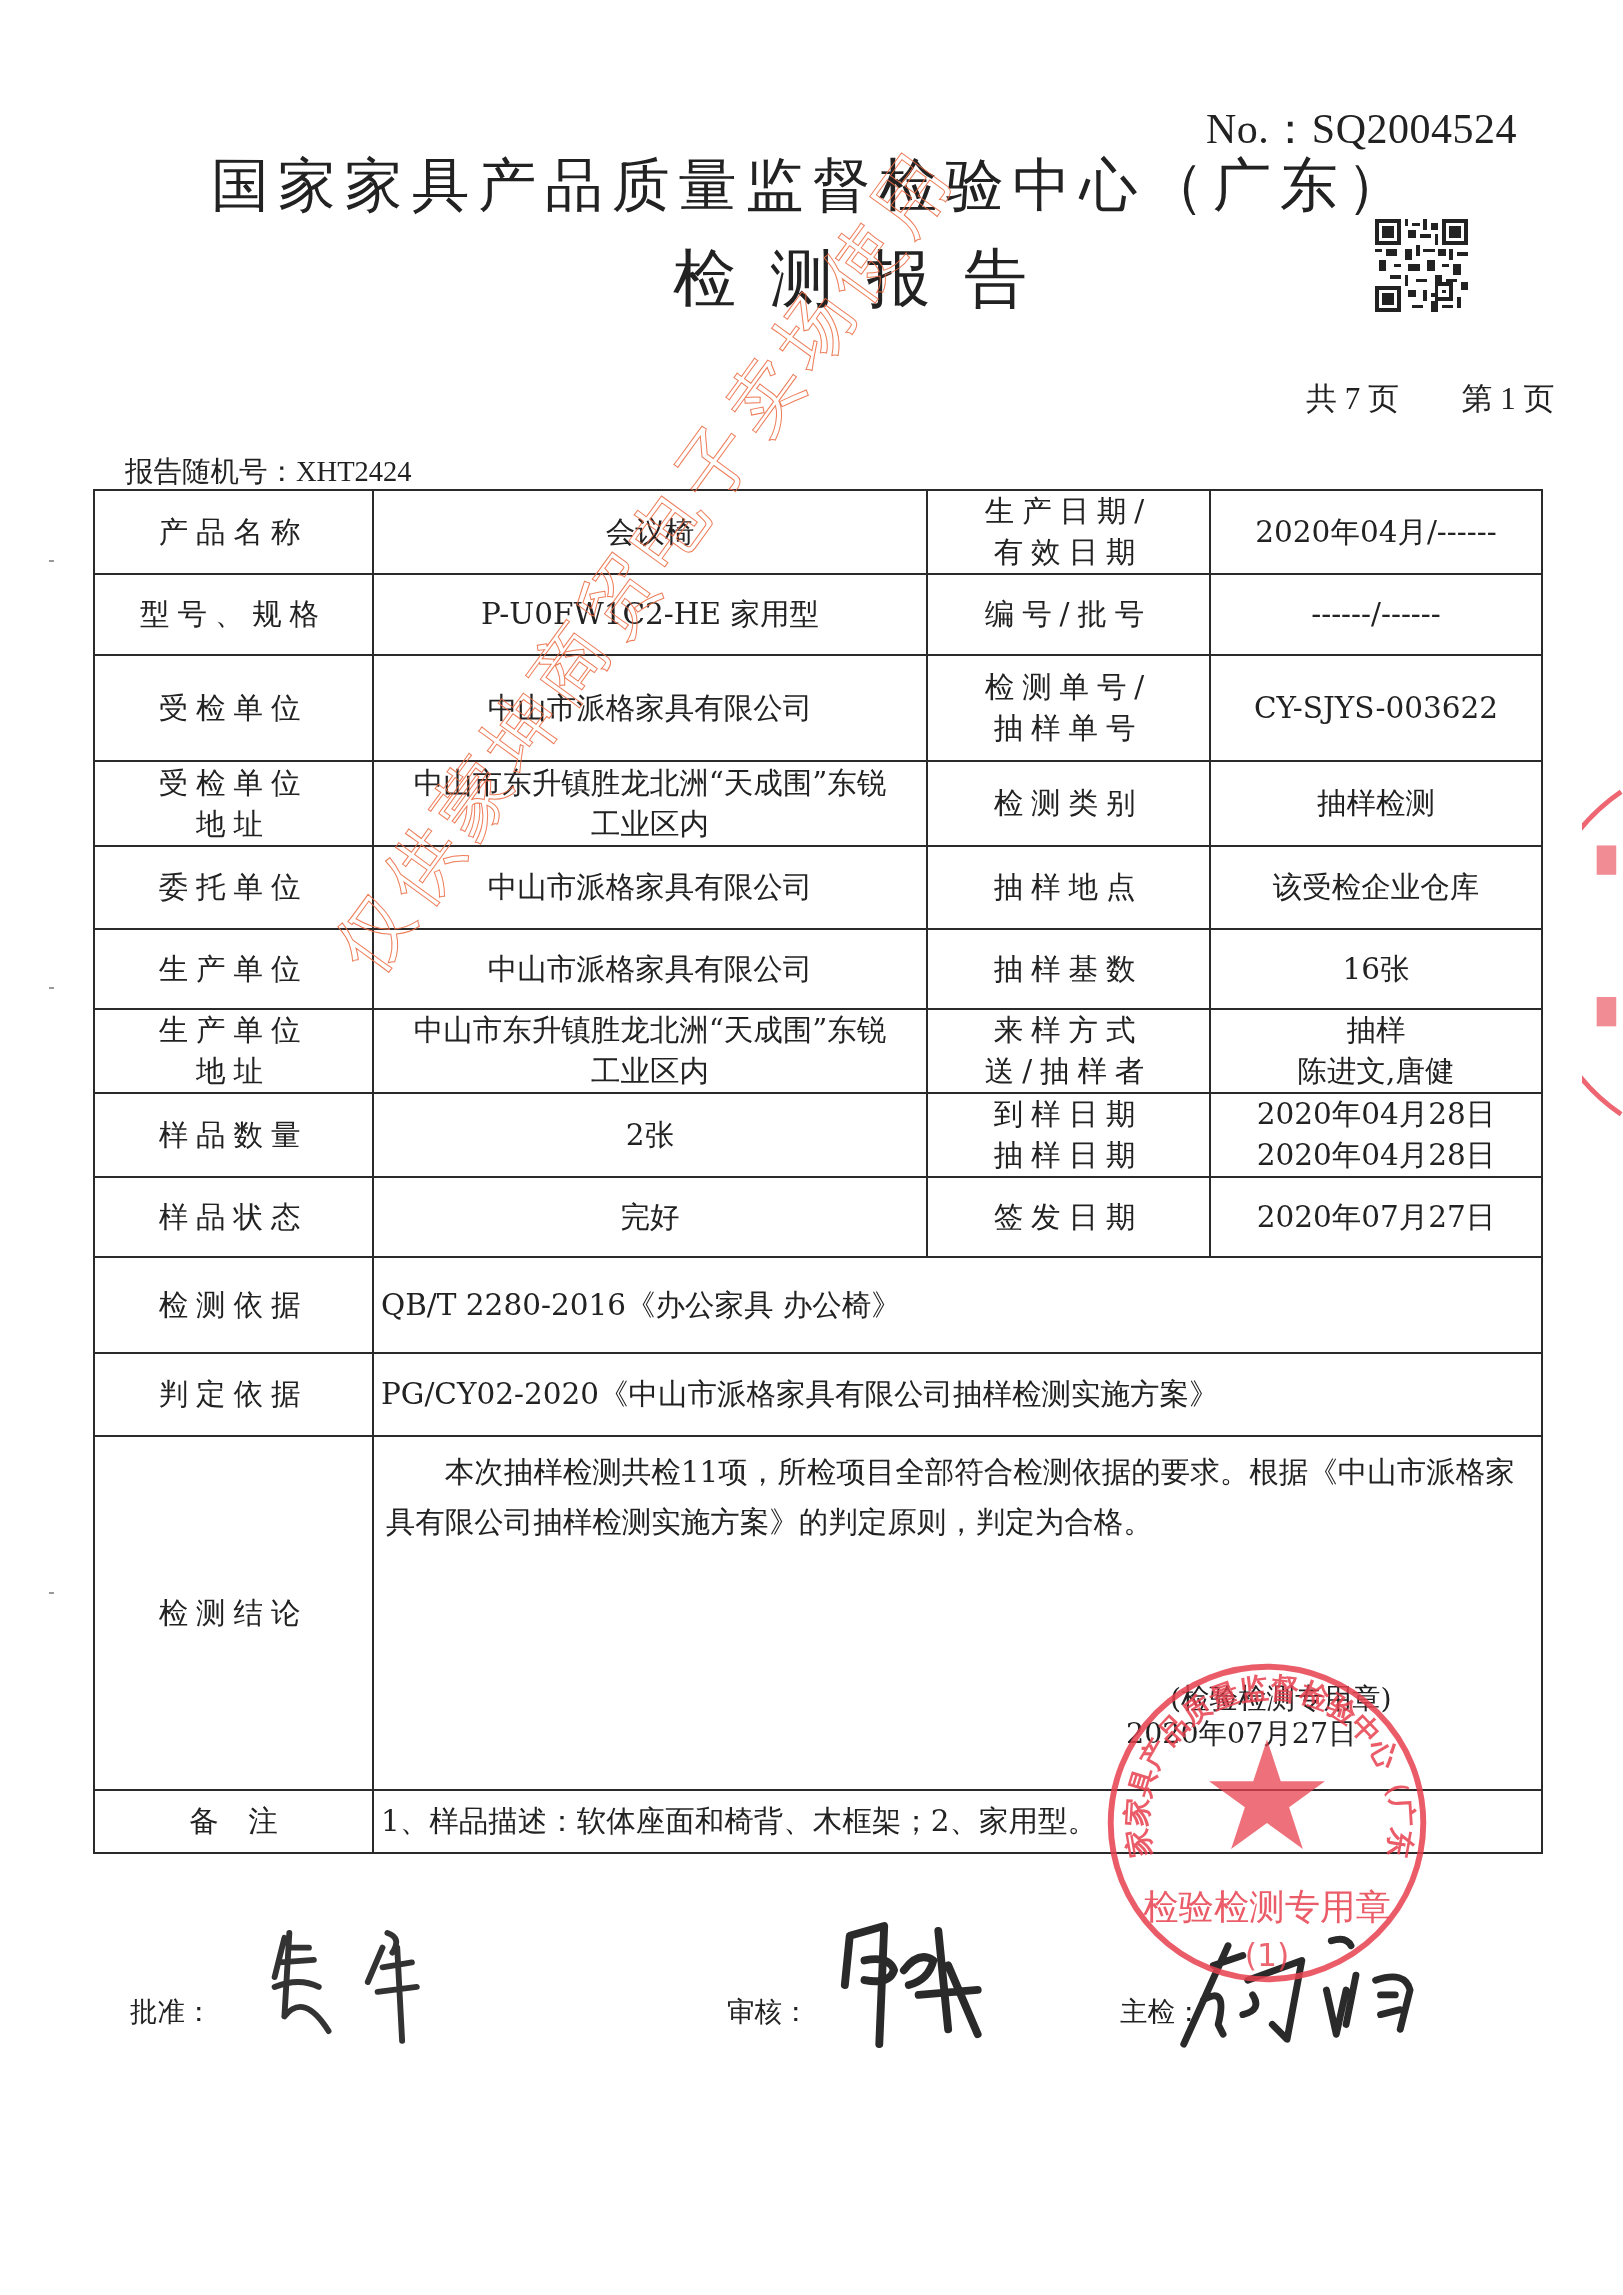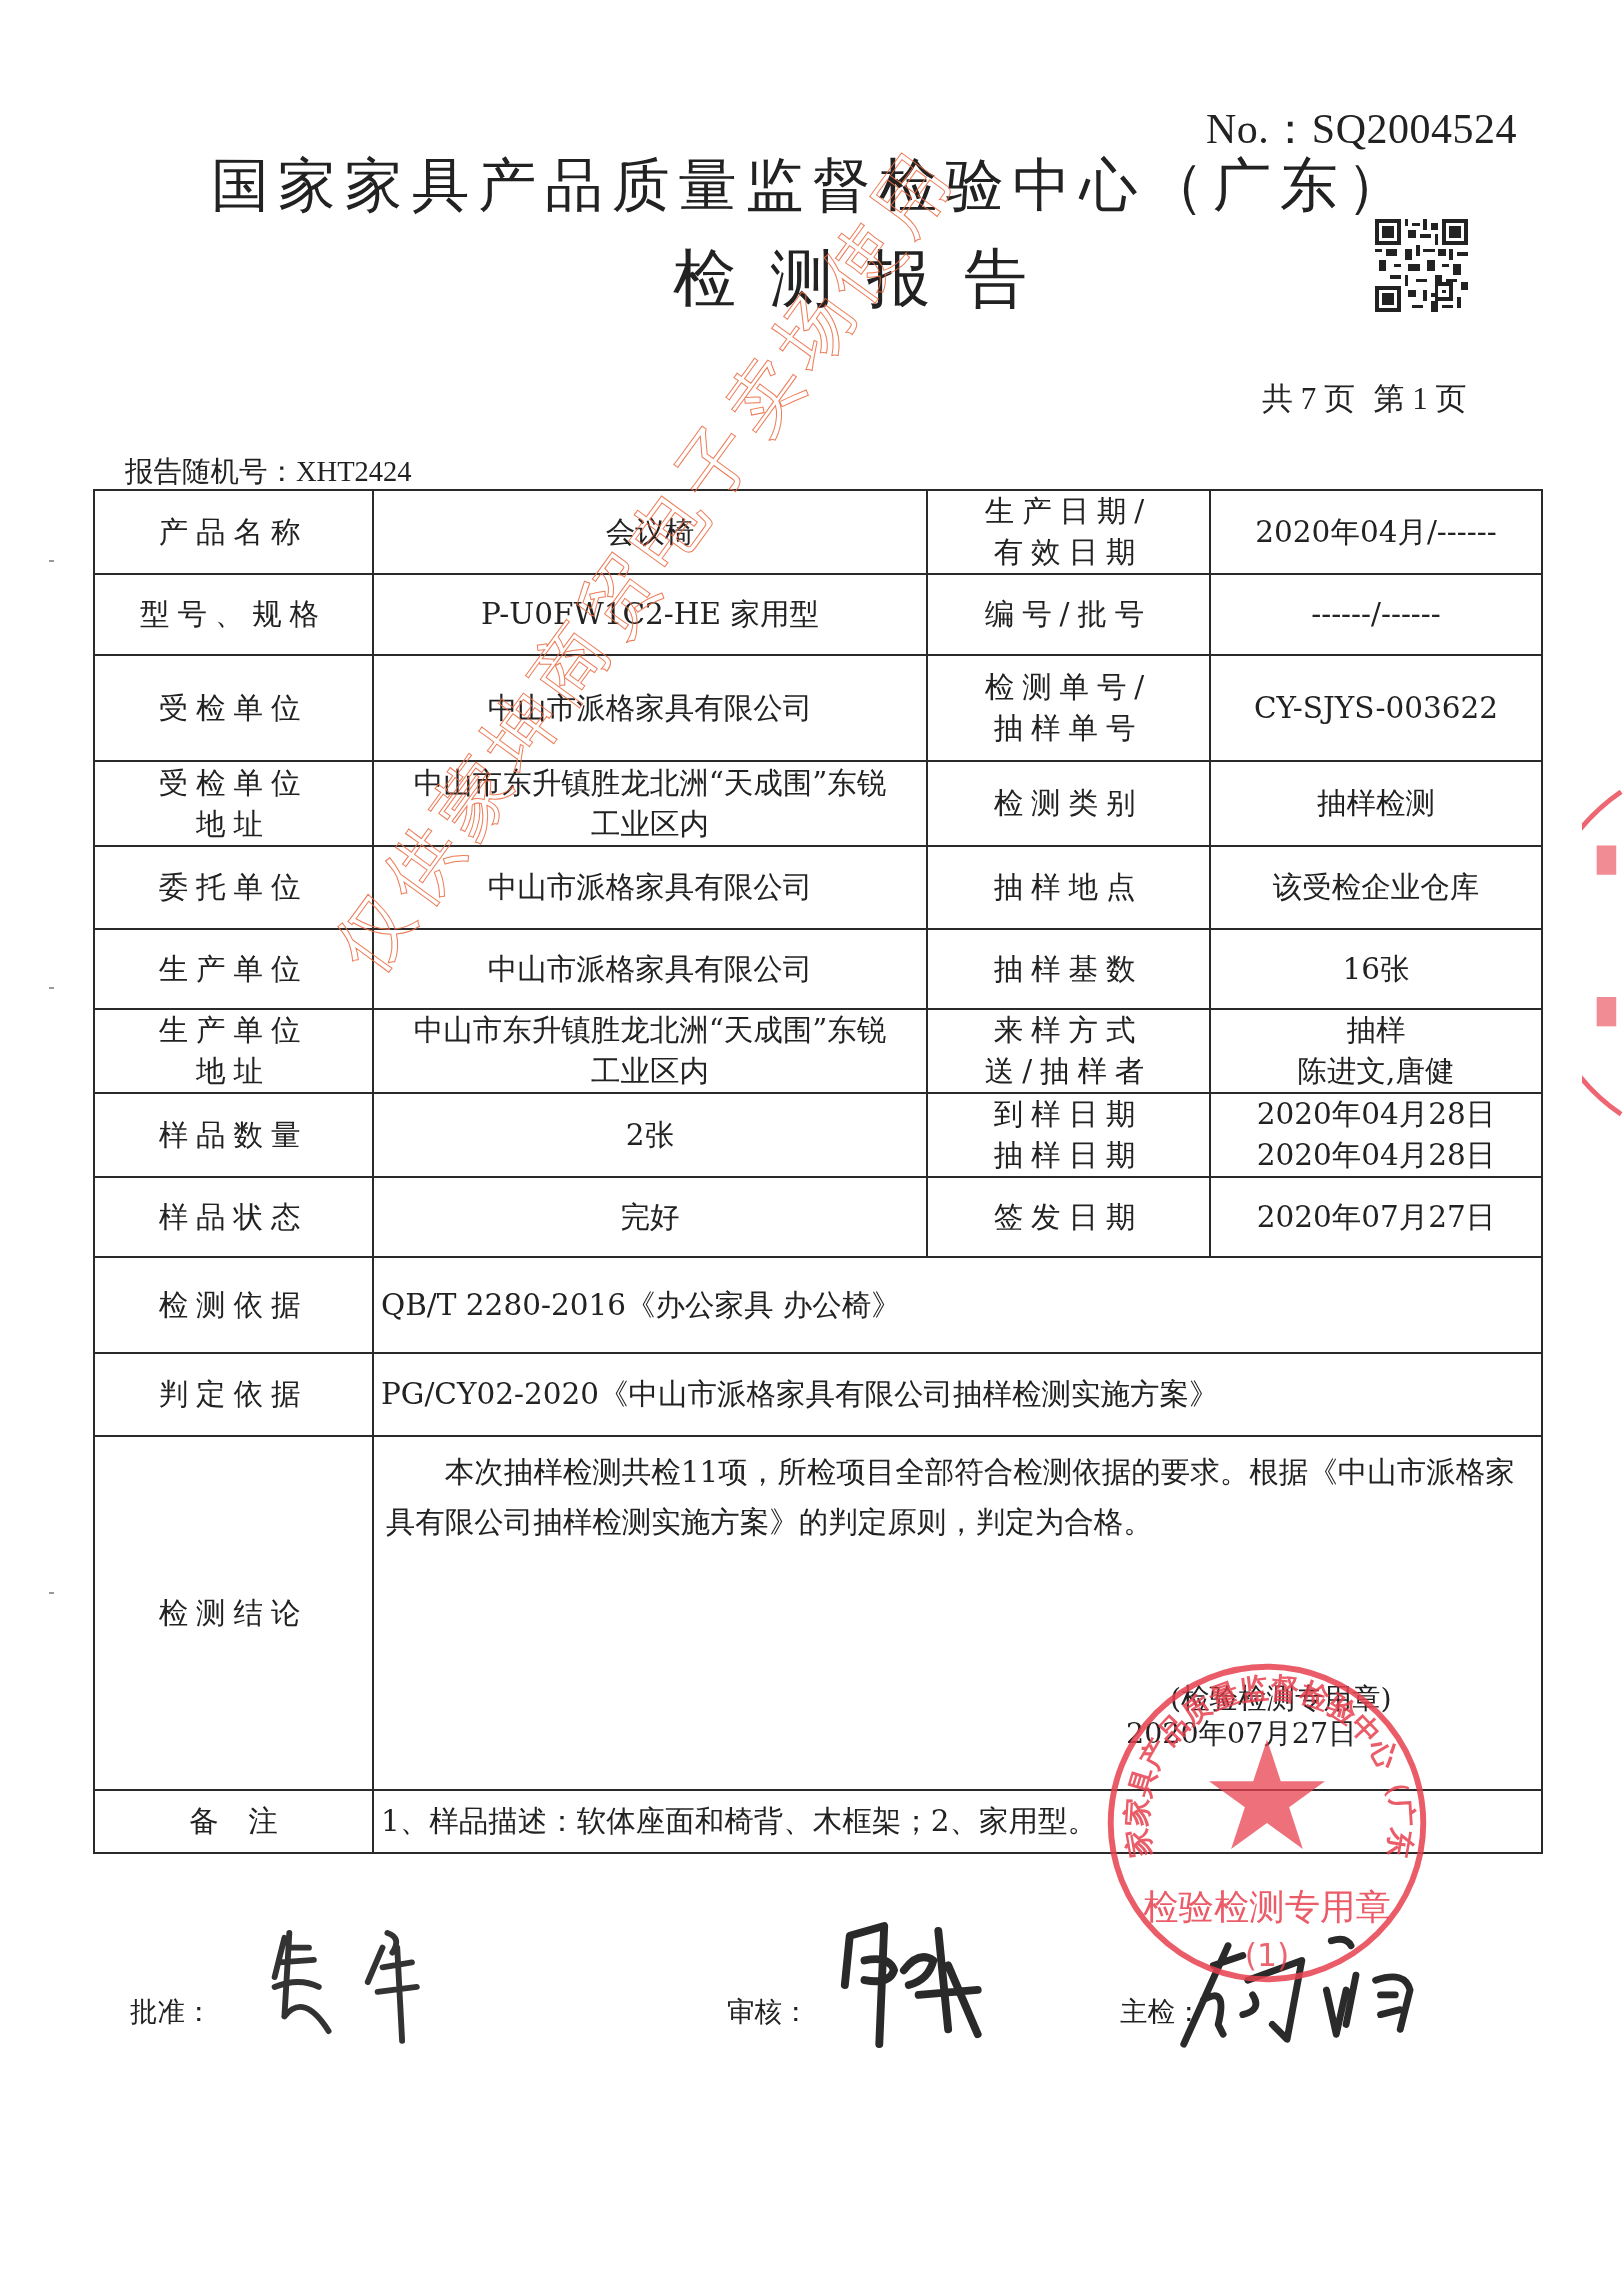--- a/index.html
+++ b/index.html
@@ -6,21 +6,21 @@
   body {
     width: 1624px; height: 2295px; position: relative; overflow: hidden;
     font-family: "DejaVu Serif", "Liberation Serif", serif; color: #222;
   }
   .abs { position: absolute; }
   .report-no { left: 1206px; top: 101px; font-size: 42px; font-family: "Liberation Serif", serif; letter-spacing: 0.5px; white-space: nowrap; }
   .title-main { left: 211px; top: 147px; font-size: 58px; letter-spacing: 8.8px; white-space: nowrap; }
   .title-sub { left: 629px; top: 236px; font-size: 63px; letter-spacing: 34px; white-space: nowrap; margin-left: 44px; }
   .qr { left: 1375px; top: 219px; width: 93px; height: 93px; }
   .page-info { left: 1262px; top: 378px; font-size: 31px; white-space: nowrap; font-family: "Liberation Serif", serif; }
-  .page-info span { margin-right: 10.8px; }
+  .page-info span { margin-right: 10.8px; margin-left: 44px; }
   .random-no { left: 125px; top: 445px; font-size: 28.5px; white-space: nowrap; font-family: "Liberation Serif", serif; margin-top: 8px; }
 
   table.report {
     position: absolute; left: 93px; top: 489px; width: 1447px;
     border-collapse: collapse; table-layout: fixed;
   }
   table.report td {
     border: 2px solid #2a2a2a; text-align: center; vertical-align: middle;
     font-size: 29.5px; line-height: 41px; padding: 0 4.9px; overflow: hidden;
   }

